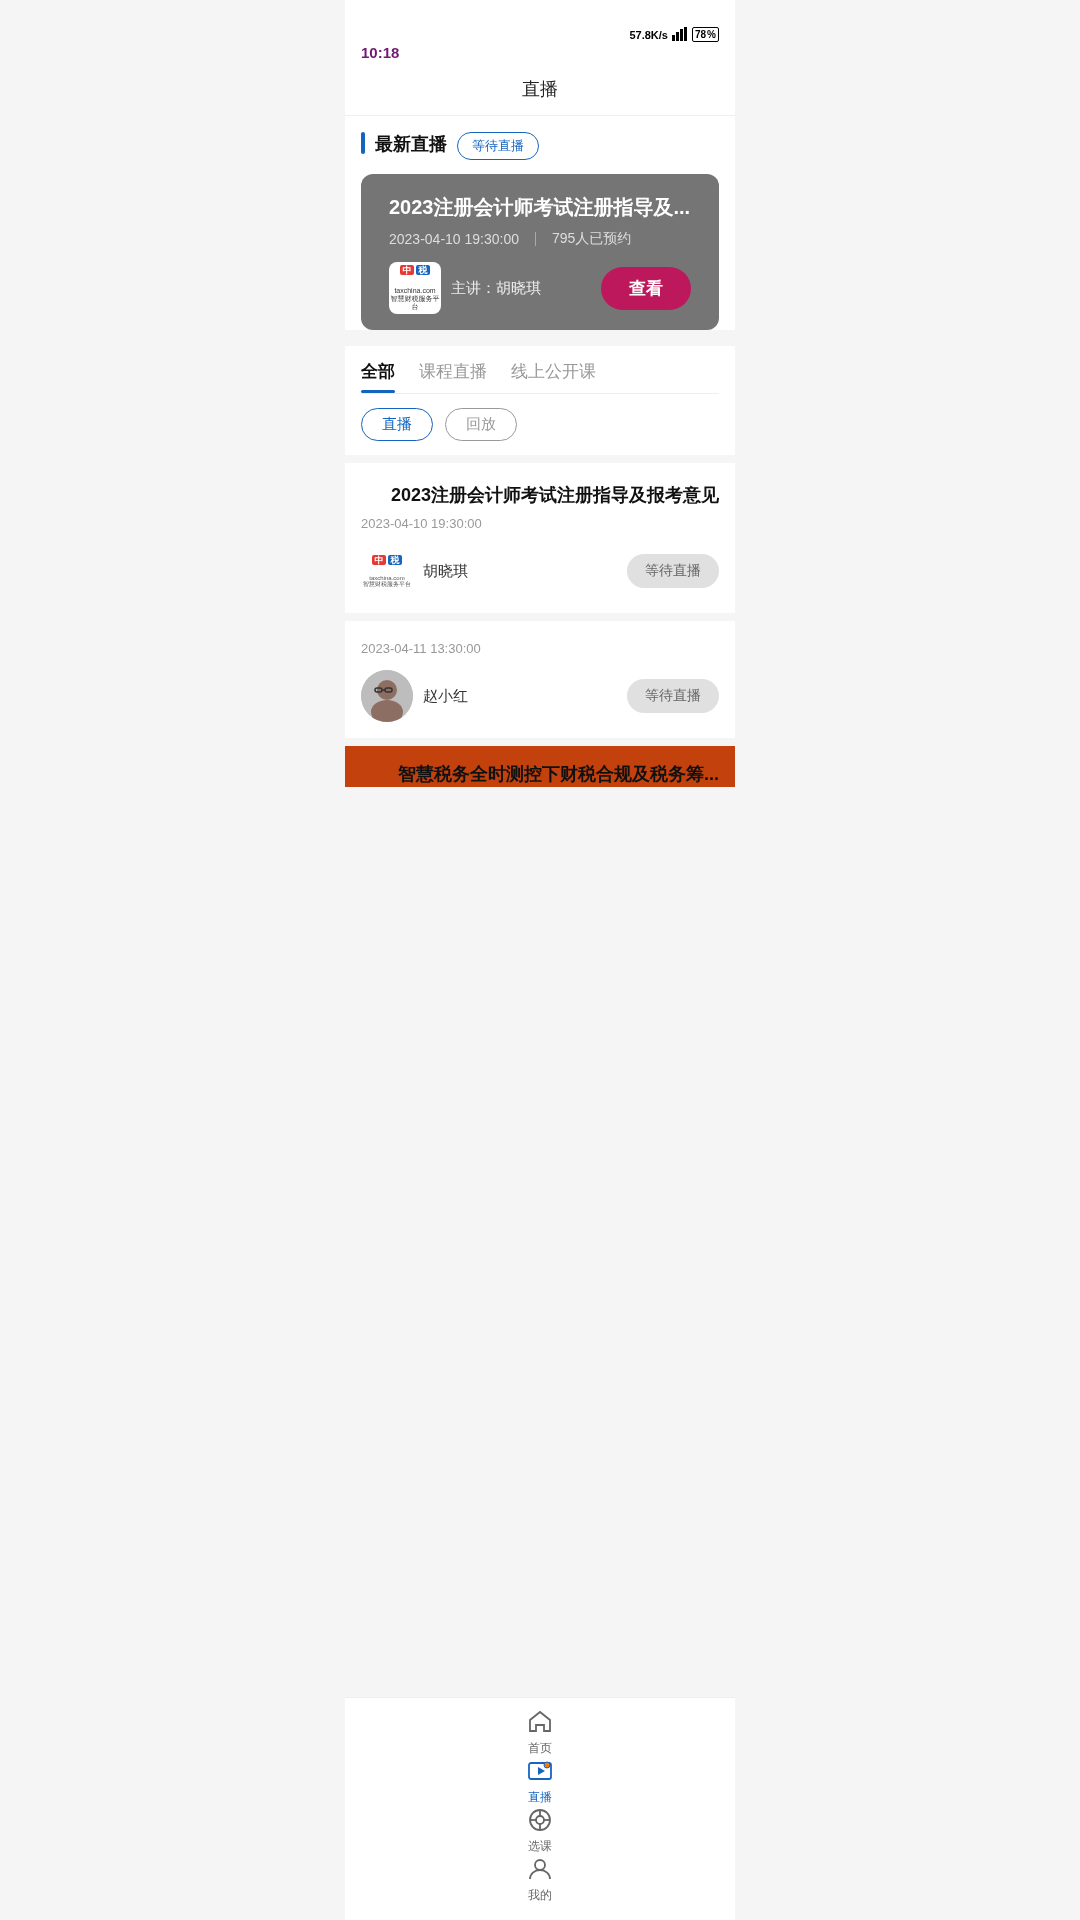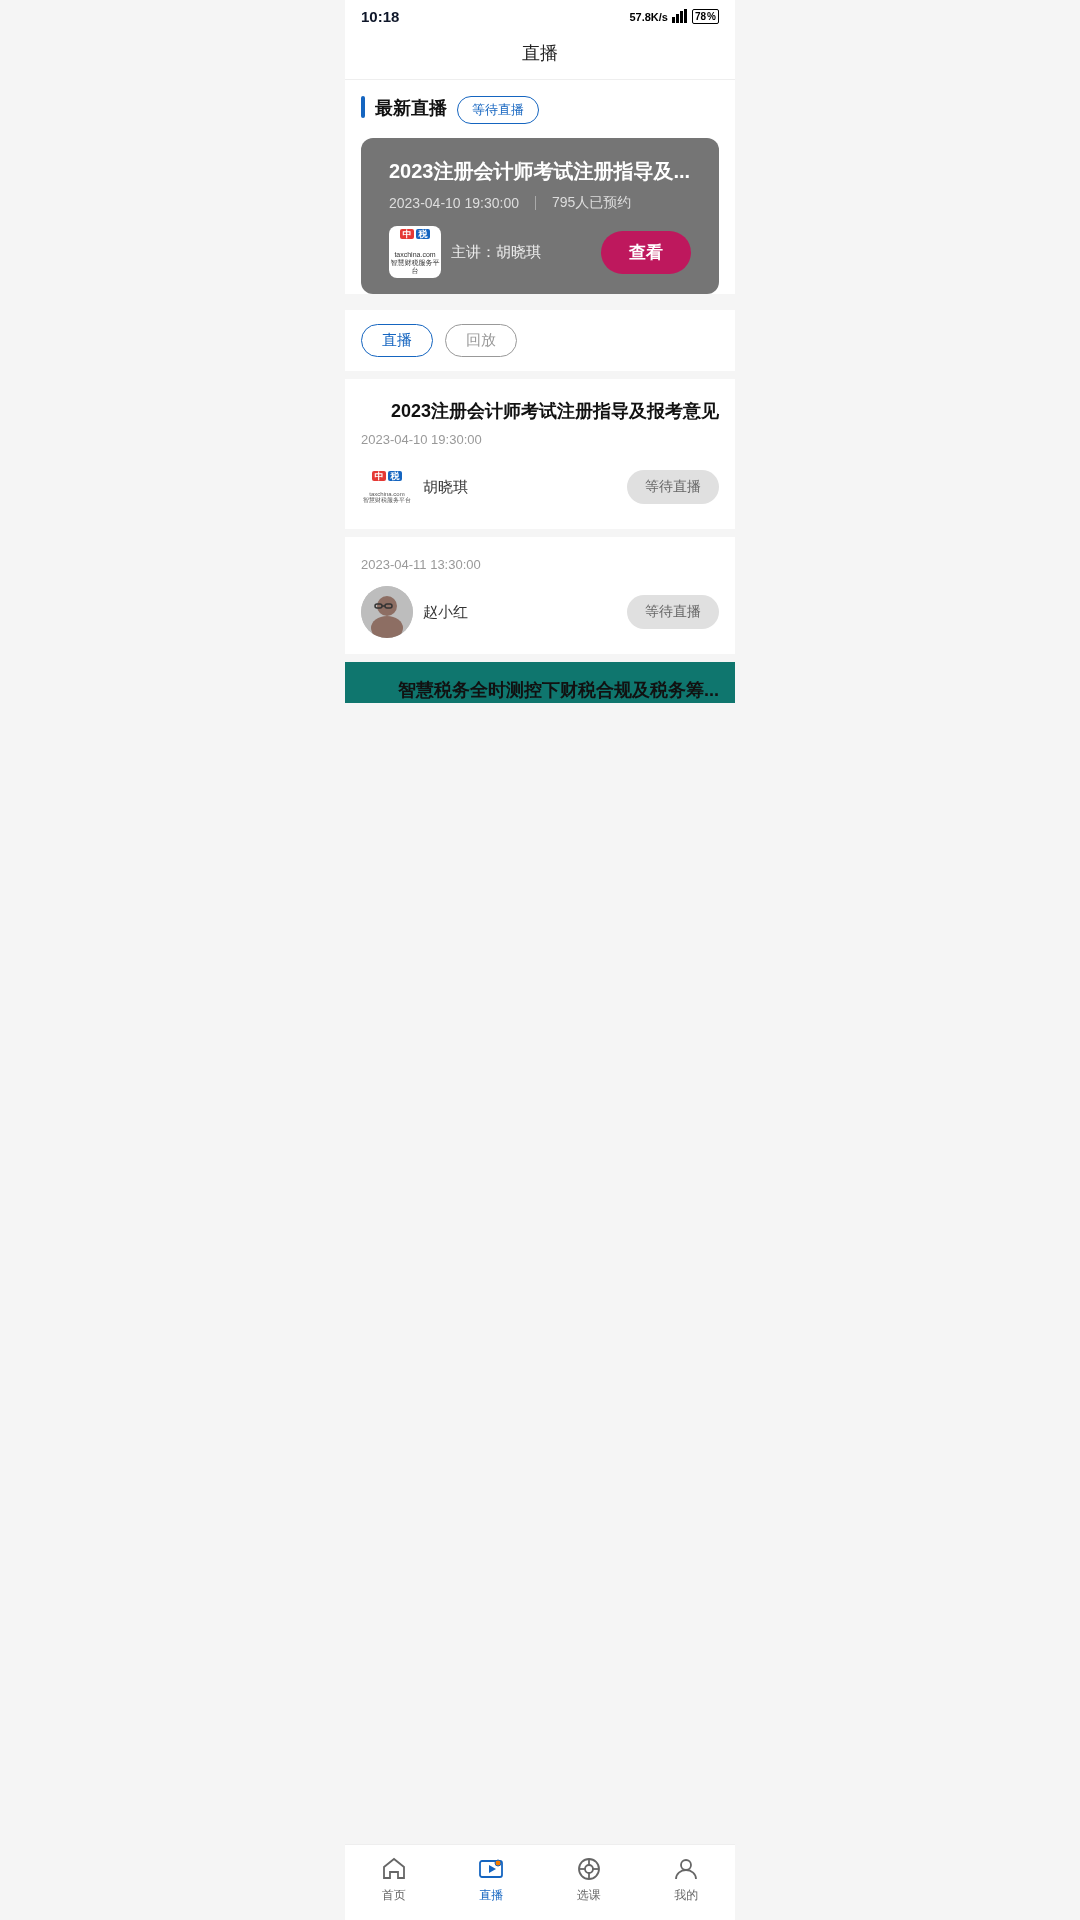--- a/index.html
+++ b/index.html
@@ -16,21 +16,21 @@
     
     .status-bar {
       background: #fff;
       display: flex;
       justify-content: space-between;
       align-items: center;
       padding: 8px 16px 4px;
       font-size: 13px;
       font-weight: 600;
     }
-    .status-left { color: #0f172a; font-weight: 700; font-size: 15px; }
+    .status-left { color: #701a75; font-weight: 700; font-size: 15px; margin-top: 36px; }
     .status-right {
       display: flex;
       align-items: center;
       gap: 4px;
       font-size: 11px;
       color: #000;
     }
     .battery {
       border: 1.5px solid #000;
       border-radius: 2px;
@@ -271,39 +271,40 @@
     .live-card-title-sm {
       font-size: 18px;
       font-weight: 600;
       color: #111;
       line-height: 1.4;
       margin-bottom: 8px;
     }
 
     
     .live-card-partial {
-      background: #0f766e;
+      background: #c2410c;
       padding: 16px 16px 0;
       margin-bottom: 11px;
     }
 
     
     .bottom-nav {
       position: fixed;
       bottom: 0;
       left: 50%;
       transform: translateX(-50%);
       width: 390px;
       background: #fff;
       border-top: 1px solid #eee;
       display: flex;
       justify-content: space-around;
       align-items: center;
       padding: 10px 0 16px;
       z-index: 100;
+      flex-direction: column;
     }
     .nav-item {
       display: flex;
       flex-direction: column;
       align-items: center;
       gap: 4px;
       cursor: pointer;
       flex: 1;
     }
     .nav-icon {
@@ -389,20 +390,25 @@
           <span class="speaker-info">
             <span>主讲：</span><span>胡晓琪</span>
           </span>
         </div>
         <button class="btn-view">查看</button>
       </div>
     </div>
   </div>
 
   <div class="filter-section">
+    <div class="category-tabs">
+      <span class="cat-tab active">全部</span>
+      <span class="cat-tab">课程直播</span>
+      <span class="cat-tab">线上公开课</span>
+    </div>
     <div class="type-tabs">
       <button class="type-tab active">直播</button>
       <button class="type-tab">回放</button>
     </div>
   </div>
 
   <div class="live-cards">
 
     <div class="live-card">
       <div class="live-card-title">2023注册会计师考试注册指导及报考意见</div>

